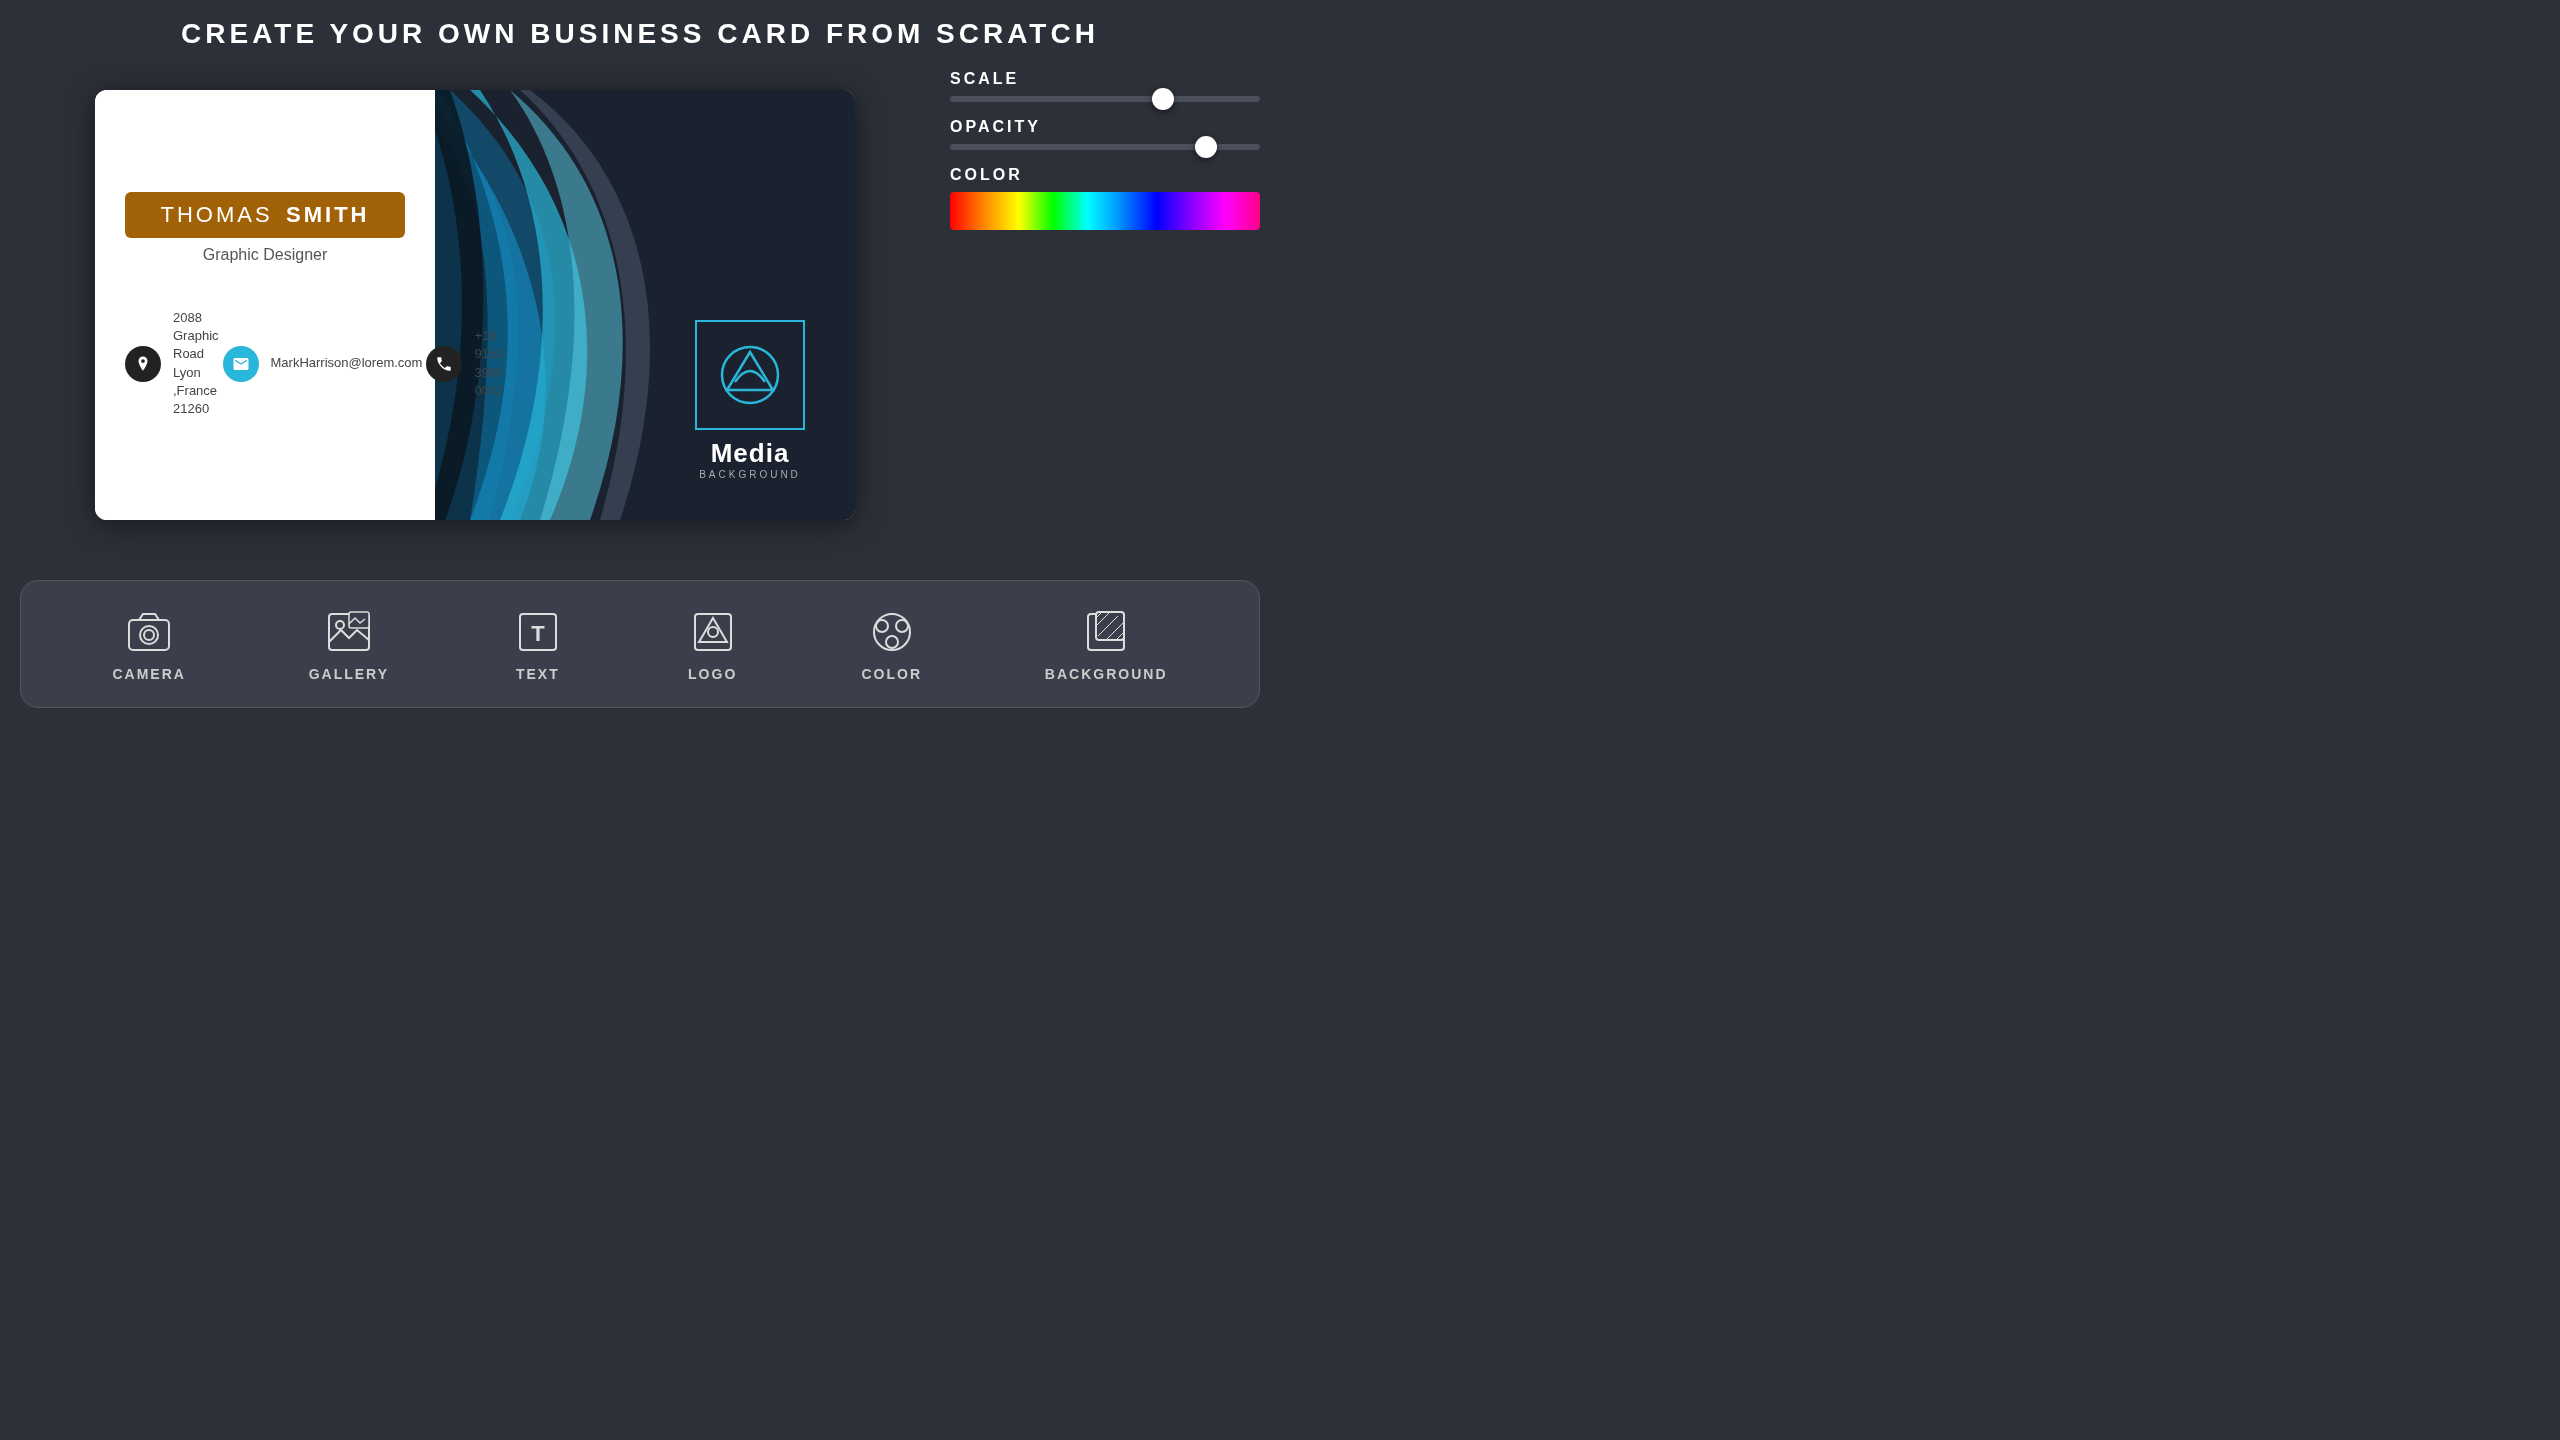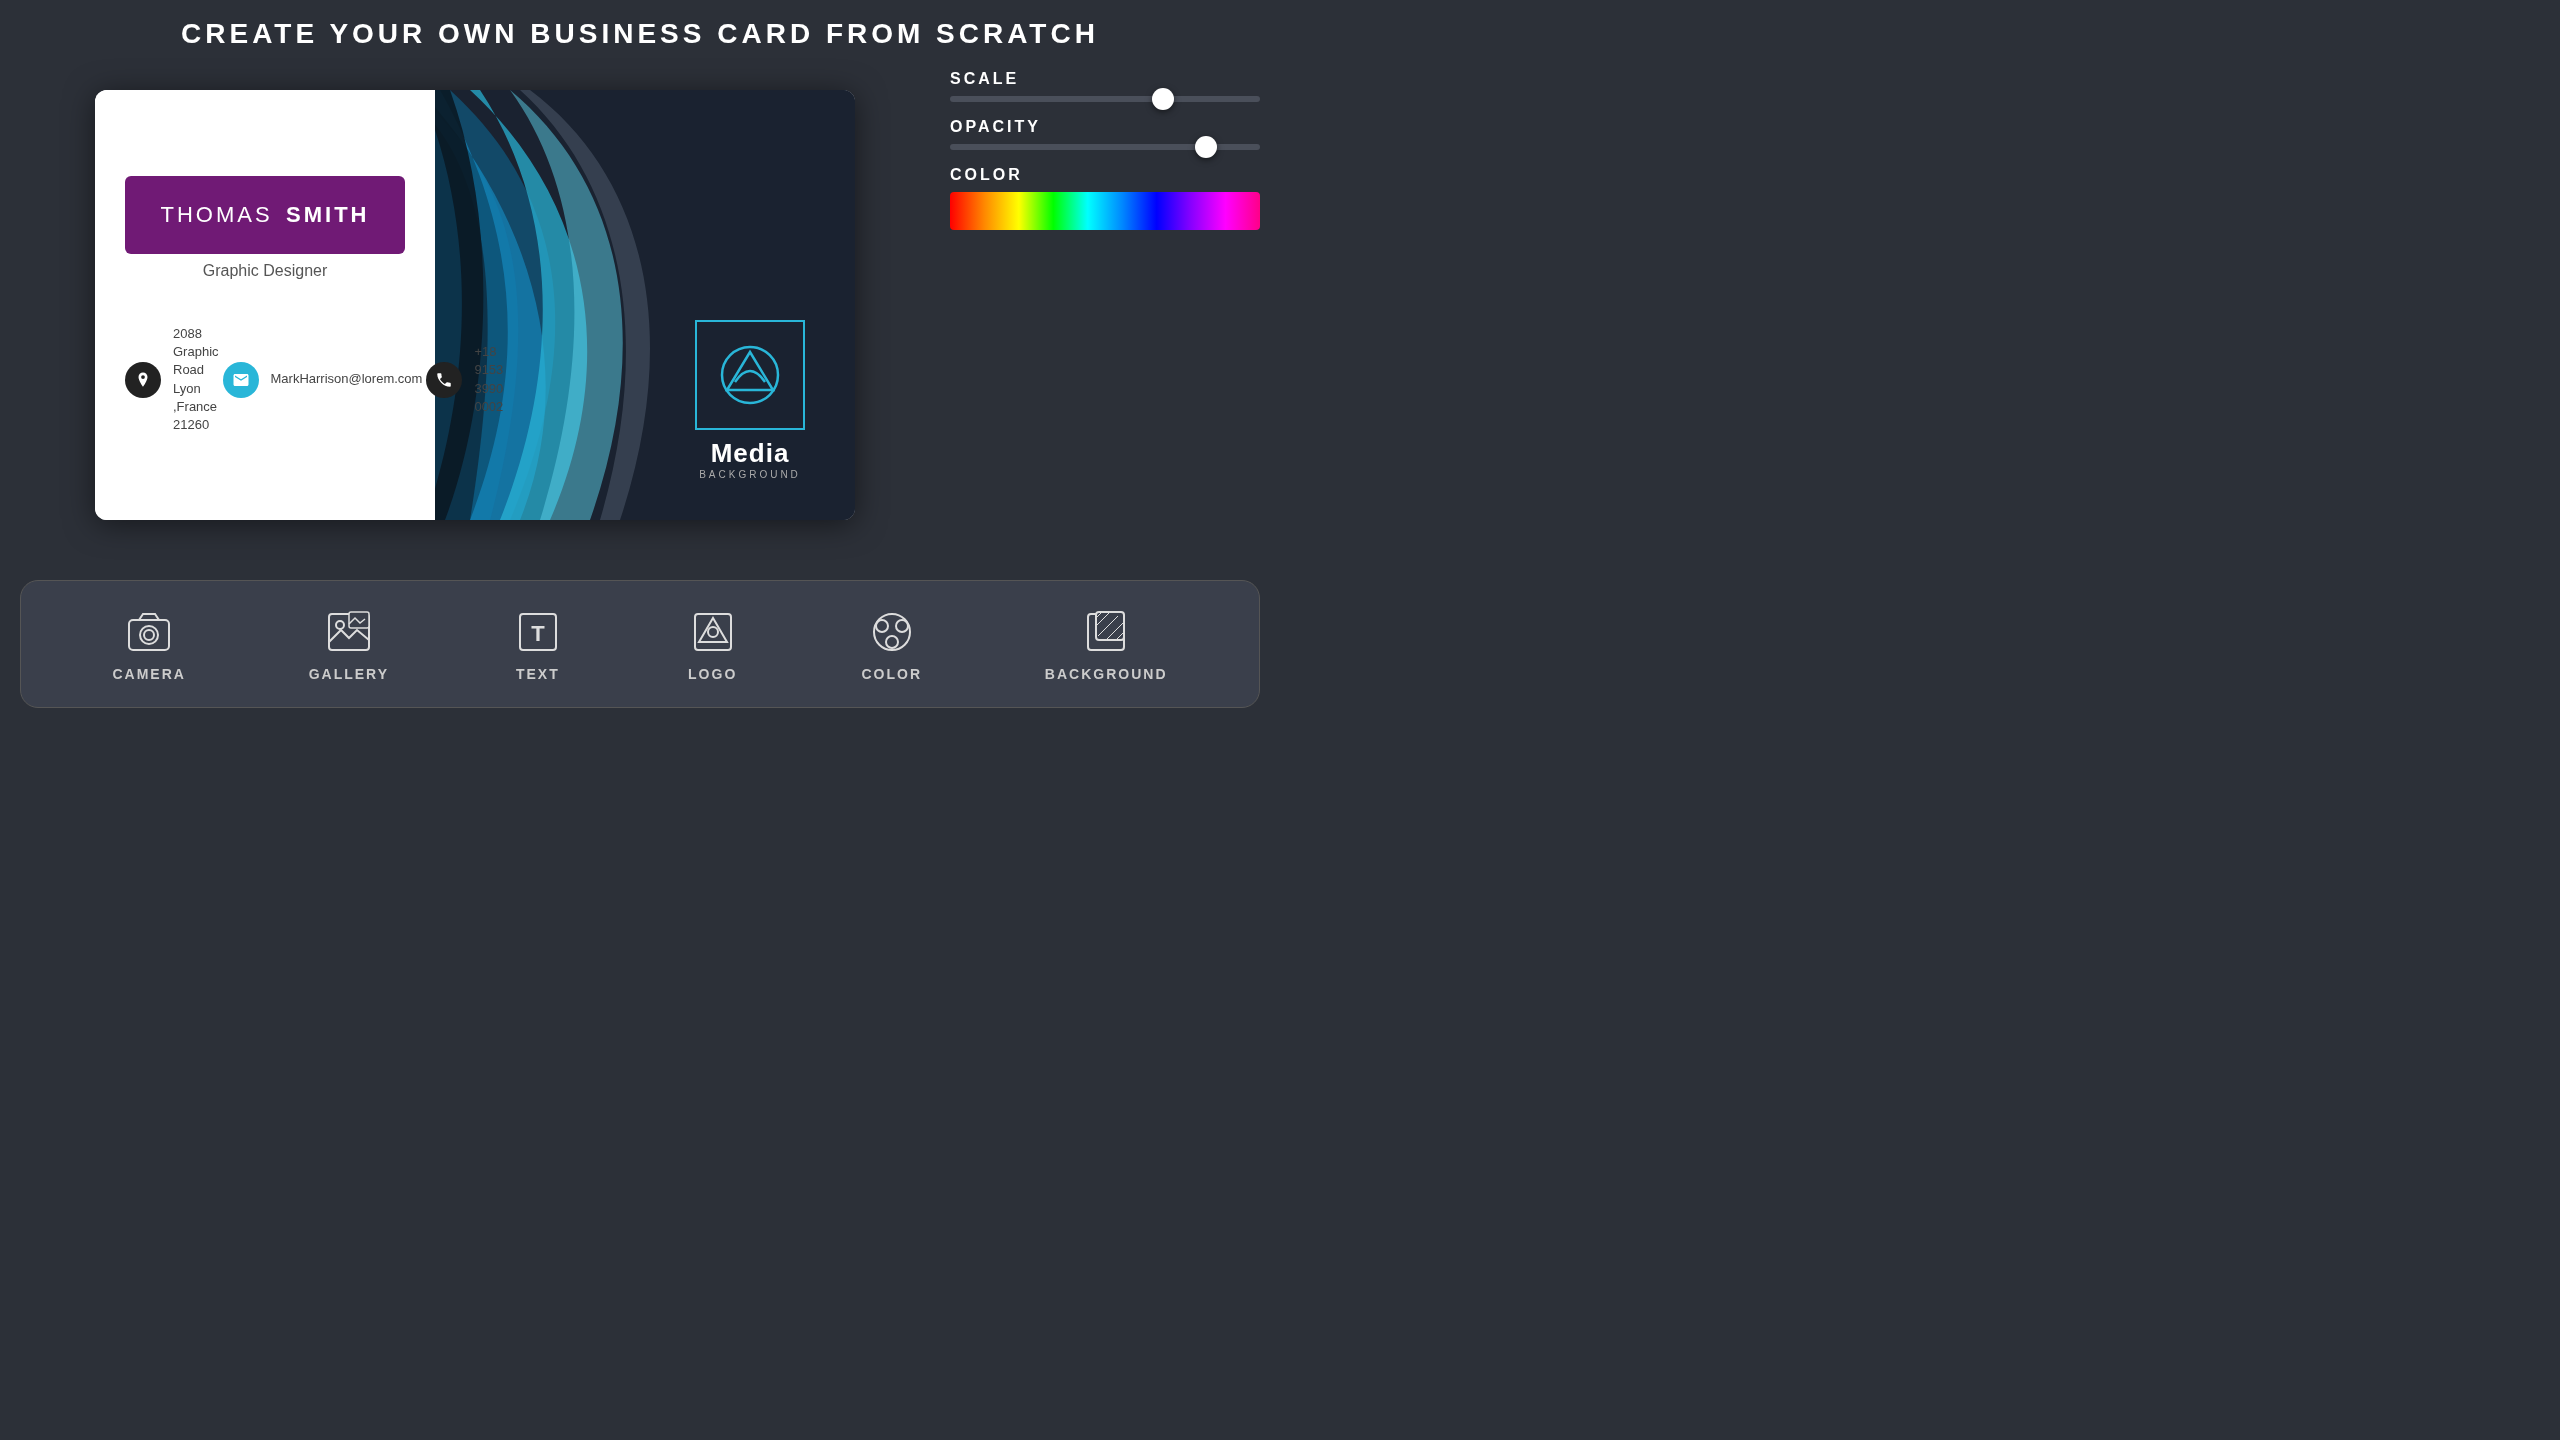--- a/index.html
+++ b/index.html
@@ -58,23 +58,23 @@
       background: #fff;
       padding: 30px 30px;
       display: flex;
       flex-direction: column;
       justify-content: center;
       position: relative;
       z-index: 2;
     }
 
     .name-banner {
-      background: #701a75;
+      background: #a16207;
       border-radius: 6px;
-      padding: 26px 20px;
+      padding: 10px 20px;
       margin-bottom: 8px;
       text-align: center;
     }
 
     .name-banner .first-name {
       color: #fff;
       font-size: 22px;
       font-weight: 400;
       letter-spacing: 3px;
       text-transform: uppercase;

